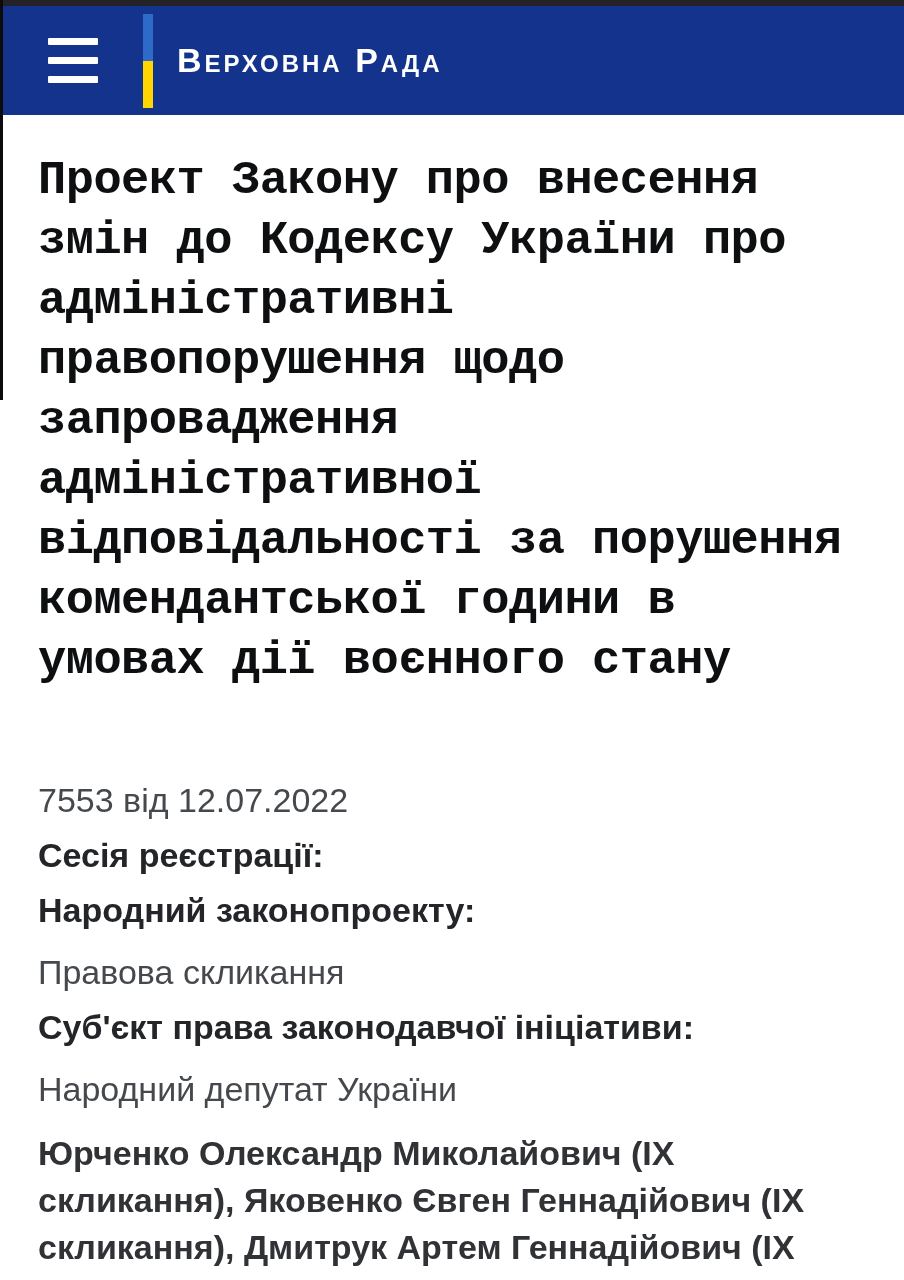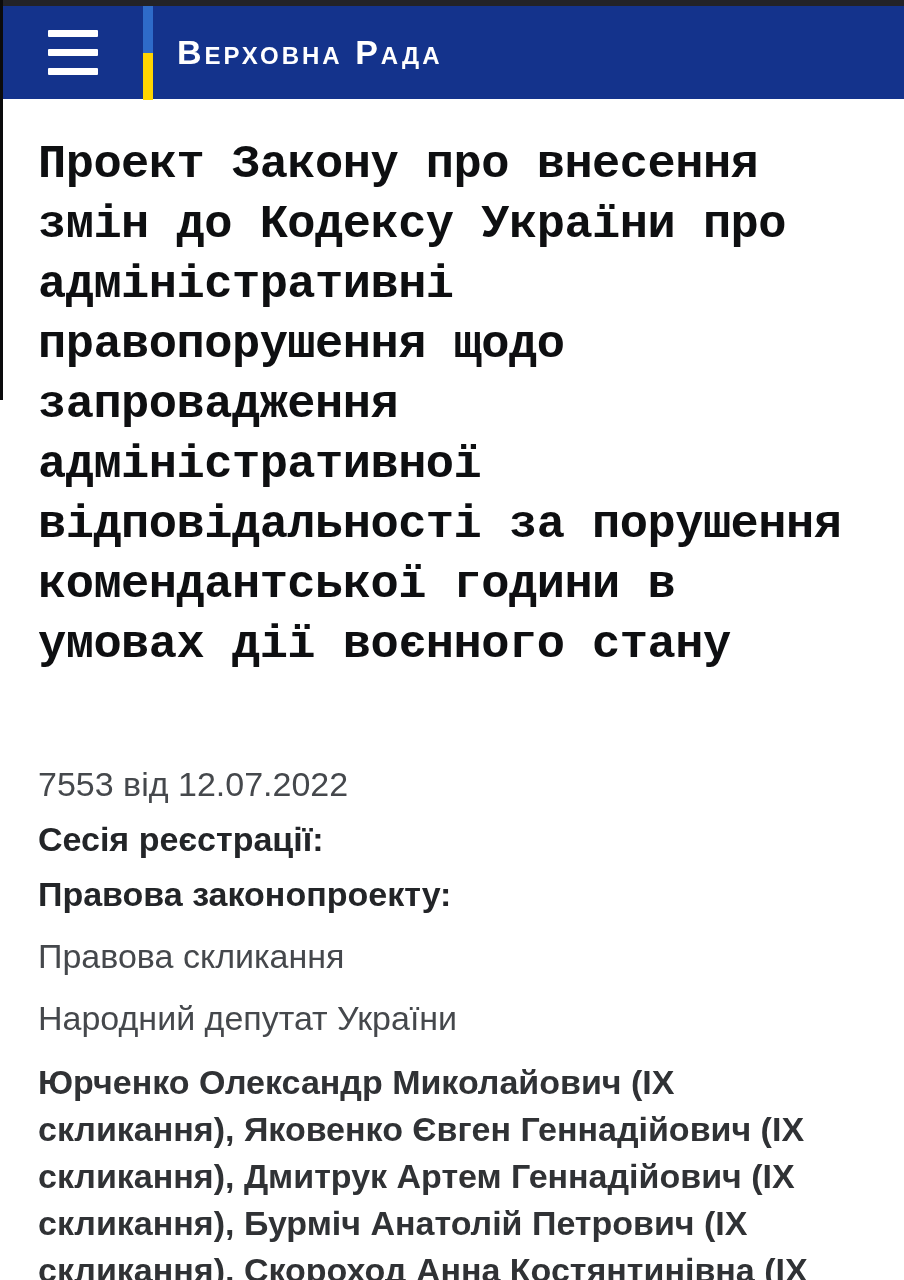--- a/index.html
+++ b/index.html
@@ -10,21 +10,21 @@
     font-family:"Liberation Sans", sans-serif;
     position:relative;
     overflow:hidden;
   }
   .status-strip { height:6px; background:#232327; width:100%; }
   .edge-artifact {
     position:absolute; left:0; top:0; width:3px; height:400px;
     background:#0b0b0c; z-index:20;
   }
   header.app-header {
-    height:93px; background:#14338c;
+    height:109px; background:#14338c;
     display:flex; align-items:center;
     padding-left:48px;
   }
   .hamburger {
     width:50px; display:flex; flex-direction:column; gap:12px;
     cursor:pointer; flex:0 0 auto;
   }
   .hamburger .bar { height:7px; background:#ffffff; border-radius:1px; }
   .brand { display:flex; align-items:center; margin-left:45px; text-decoration:none; }
   .flag { width:10px; height:94px; display:flex; flex-direction:column; flex:0 0 auto; }
@@ -81,24 +81,25 @@
 
   <section class="field">
     <div class="field-value">7553 від 12.07.2022</div>
   </section>
 
   <section class="field">
     <div class="field-label">Сесія реєстрації:</div>
   </section>
 
   <section class="field">
-    <div class="field-label">Правова законопроекту:</div>
+    <div class="field-label">Народний законопроекту:</div>
     <div class="field-value">Правова скликання</div>
   </section>
 
   <section class="field">
+    <div class="field-label">Суб'єкт права законодавчої ініціативи:</div>
     <div class="field-value">Народний депутат України</div>
   </section>
 
   <section class="field initiators">
     <div class="field-value">Юрченко Олександр Миколайович (IX скликання), Яковенко Євген Геннадійович (IX скликання), Дмитрук Артем Геннадійович (IX скликання), Бурміч Анатолій Петрович (IX скликання), Скороход Анна Костянтинівна (IX скликання), Єфімов Максим Вікторович (IX скликання)</div>
   </section>
 </main>
 
 </body></html>

